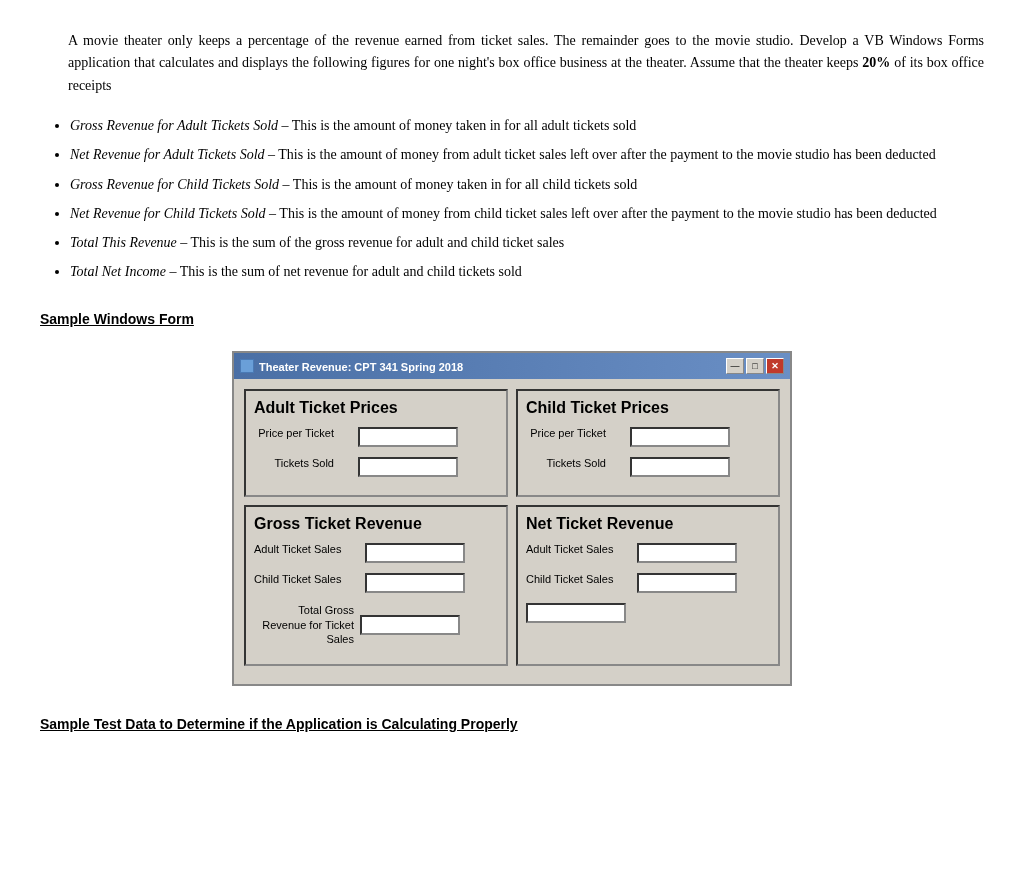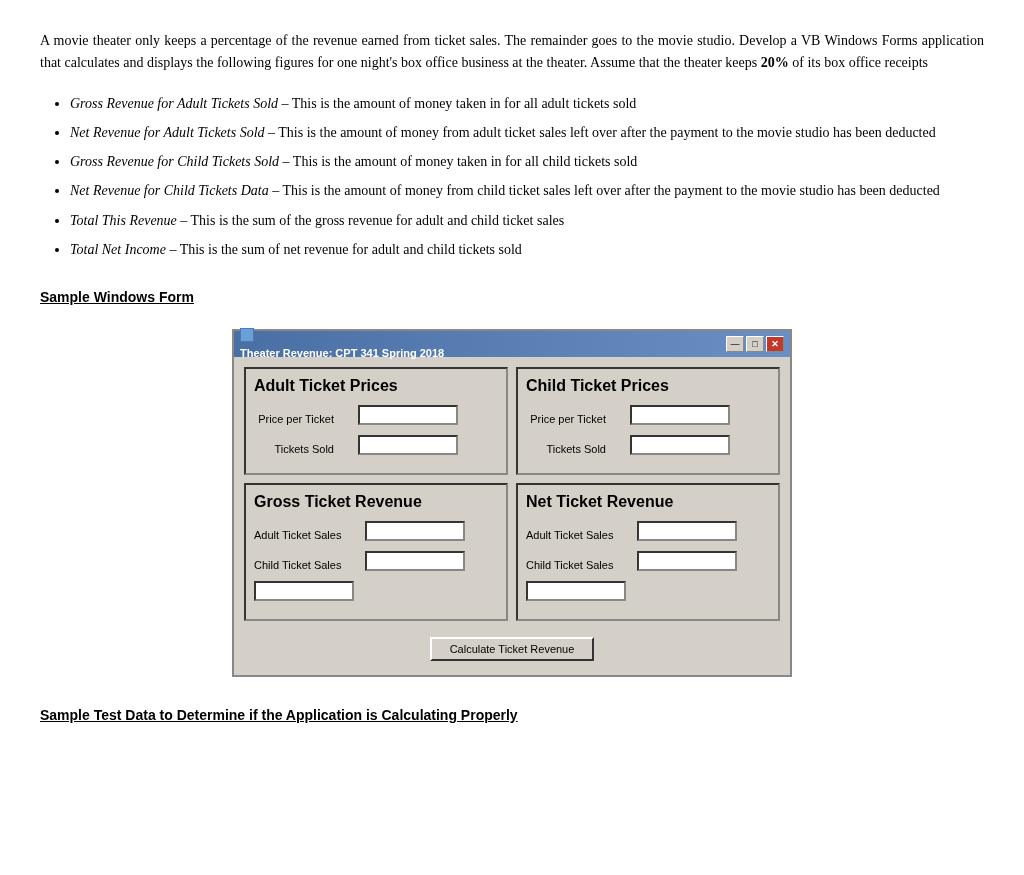--- a/index.html
+++ b/index.html
@@ -9,20 +9,21 @@
       font-size: 14px;
       color: #000;
       padding: 30px 40px;
       max-width: 1024px;
     }
 
     .intro-text {
       text-align: justify;
       line-height: 1.6;
       margin-bottom: 16px;
+      margin-left: 28px;
     }
 
     .bullet-list {
       margin: 0 0 27px 30px;
       line-height: 1.8;
     }
 
     .bullet-list li {
       margin-bottom: 4px;
     }
@@ -59,25 +60,24 @@
       color: white;
       display: flex;
       align-items: center;
       justify-content: space-between;
       padding: 4px 6px;
       height: 26px;
     }
 
     .win-titlebar-left {
       display: flex;
-      align-items: flex-start;
+      align-items: flex-end;
       gap: 5px;
       font-size: 11px;
       font-weight: bold;
-      flex-direction: column;
     }
 
     .win-icon {
       width: 14px;
       height: 14px;
       background: #6a9fd8;
       border: 1px solid #4a7ab5;
       display: inline-block;
     }
 
@@ -125,21 +125,21 @@
     }
 
     .panel-title {
       font-weight: bold;
       font-size: 16px;
       margin-bottom: 10px;
     }
 
     .form-row {
       display: flex;
-      align-items: flex-end;
+      align-items: flex-start;
       margin-bottom: 10px;
       gap: 24px;
     }
 
     .form-label {
       font-size: 11px;
       min-width: 80px;
       text-align: right;
     }
 
@@ -195,21 +195,21 @@
 <body>
 
 <p class="intro-text">
   A movie theater only keeps a percentage of the revenue earned from ticket sales. The remainder goes to the movie studio. Develop a VB Windows Forms application that calculates and displays the following figures for one night's box office business at the theater. Assume that the theater keeps <strong>20%</strong> of its box office receipts
 </p>
 
 <ul class="bullet-list">
   <li><em>Gross Revenue for Adult Tickets Sold</em> – This is the amount of money taken in for all adult tickets sold</li>
   <li><em>Net Revenue for Adult Tickets Sold</em> – This is the amount of money from adult ticket sales left over after the payment to the movie studio has been deducted</li>
   <li><em>Gross Revenue for Child Tickets Sold</em> – This is the amount of money taken in for all child tickets sold</li>
-  <li><em>Net Revenue for Child  Tickets Data</em> – This is the amount of money from child ticket sales left over after the payment to the movie studio has been deducted</li>
+  <li><em>Net Revenue for Child  Tickets Sold</em> – This is the amount of money from child ticket sales left over after the payment to the movie studio has been deducted</li>
   <li><em>Total This Revenue</em> – This is the sum of the gross revenue for adult and child ticket sales</li>
   <li><em>Total Net Income</em> – This is the sum of net revenue for adult and child tickets sold</li>
 </ul>
 
 <p class="section-heading">Sample Windows Form</p>
 
 <div class="form-container">
   <div class="win-form">
 
     <div class="win-titlebar">
@@ -259,41 +259,39 @@
           <div class="panel-title">Gross Ticket Revenue</div>
           <div class="form-row">
             <span class="form-label">Adult Ticket Sales</span>
             <input class="form-input" type="text" value="" style="">
           </div>
           <div class="form-row">
             <span class="form-label">Child Ticket Sales</span>
             <input class="form-input" type="text" value="" style="">
           </div>
           <div class="form-row-multiline">
+            <span class="multi-line-label">Total Gross<br>Revenue for Ticket<br>Sales</span>
             <input class="form-input" type="text" value="" style="">
           </div>
         </div>
 
         <div class="win-panel">
           <div class="panel-title">Net Ticket Revenue</div>
           <div class="form-row">
             <span class="form-label">Adult Ticket Sales</span>
             <input class="form-input" type="text" value="" style="">
           </div>
           <div class="form-row">
             <span class="form-label">Child Ticket Sales</span>
             <input class="form-input" type="text" value="" style="">
           </div>
           <div class="form-row-multiline">
             <input class="form-input" type="text" value="" style="">
           </div>
         </div>
       </div>
 
-      <div class="win-bottom-row">
-        <button class="win-calc-btn">Calculate Ticket Revenue</button>
-      </div>
 
     </div>
   </div>
 </div>
 
 <p class="bottom-heading">Sample Test Data to Determine if the Application is Calculating Properly</p>
 
 </body></html>

